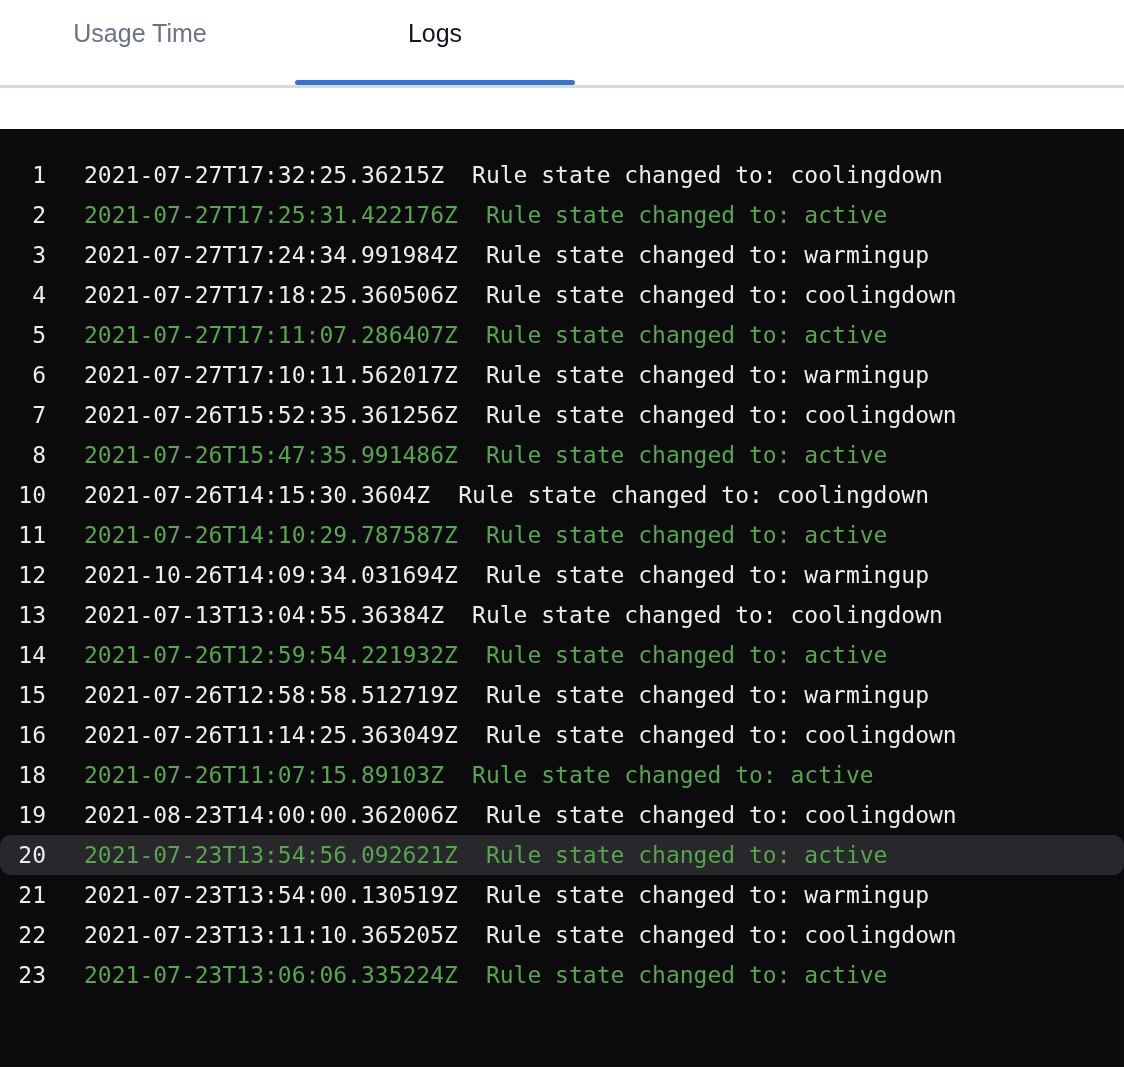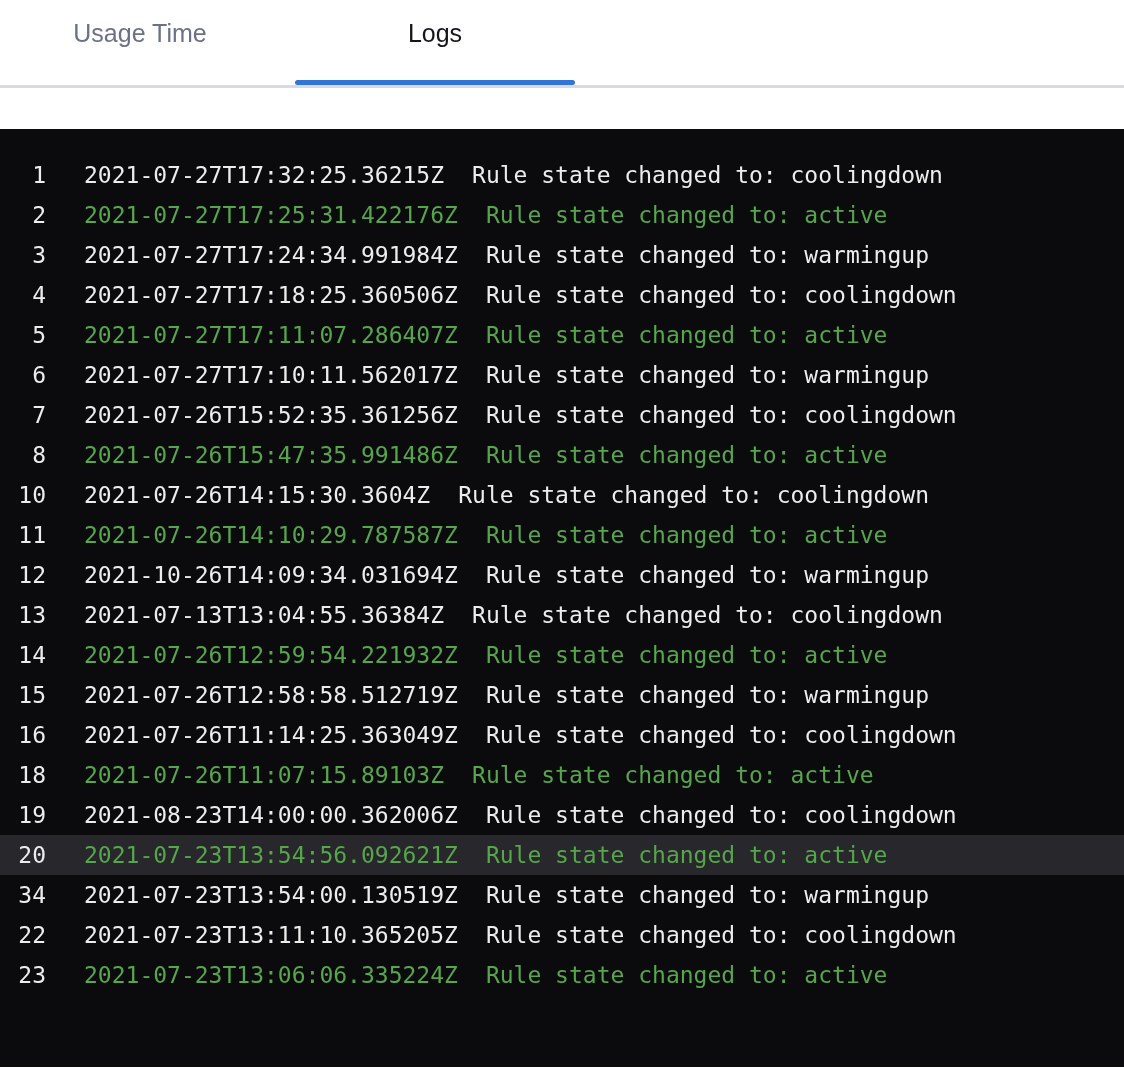--- a/index.html
+++ b/index.html
@@ -63,21 +63,21 @@
     font-size: 23px;
     color: var(--console-text);
     overflow: hidden;
   }
   .log-row {
     height: 40px;
     line-height: 40px;
     white-space: nowrap;
     overflow: hidden;
   }
-  .log-row.highlighted { background: var(--highlight-row-bg); }
+  .log-row.highlighted { background: var(--highlight-row-bg); border-radius: 11px; }
   .log-line-number {
     display: inline-block;
     width: 46px;
     text-align: right;
     margin-right: 38px;
     color: var(--console-text);
   }
   .log-row.active-state .log-timestamp,
   .log-row.active-state .log-message { color: var(--active-green); }
   .log-message { margin-left: 28px; }
@@ -109,16 +109,16 @@
     <div class="log-row"><span class="log-line-number">10</span><span class="log-timestamp">2021-07-26T14:15:30.3604Z</span><span class="log-message">Rule state changed to: coolingdown</span></div>
     <div class="log-row active-state"><span class="log-line-number">11</span><span class="log-timestamp">2021-07-26T14:10:29.787587Z</span><span class="log-message">Rule state changed to: active</span></div>
     <div class="log-row"><span class="log-line-number">12</span><span class="log-timestamp">2021-10-26T14:09:34.031694Z</span><span class="log-message">Rule state changed to: warmingup</span></div>
     <div class="log-row"><span class="log-line-number">13</span><span class="log-timestamp">2021-07-13T13:04:55.36384Z</span><span class="log-message">Rule state changed to: coolingdown</span></div>
     <div class="log-row active-state"><span class="log-line-number">14</span><span class="log-timestamp">2021-07-26T12:59:54.221932Z</span><span class="log-message">Rule state changed to: active</span></div>
     <div class="log-row"><span class="log-line-number">15</span><span class="log-timestamp">2021-07-26T12:58:58.512719Z</span><span class="log-message">Rule state changed to: warmingup</span></div>
     <div class="log-row"><span class="log-line-number">16</span><span class="log-timestamp">2021-07-26T11:14:25.363049Z</span><span class="log-message">Rule state changed to: coolingdown</span></div>
     <div class="log-row active-state"><span class="log-line-number">18</span><span class="log-timestamp">2021-07-26T11:07:15.89103Z</span><span class="log-message">Rule state changed to: active</span></div>
     <div class="log-row"><span class="log-line-number">19</span><span class="log-timestamp">2021-08-23T14:00:00.362006Z</span><span class="log-message">Rule state changed to: coolingdown</span></div>
     <div class="log-row active-state highlighted"><span class="log-line-number">20</span><span class="log-timestamp">2021-07-23T13:54:56.092621Z</span><span class="log-message">Rule state changed to: active</span></div>
-    <div class="log-row"><span class="log-line-number">34</span><span class="log-timestamp">2021-07-23T13:54:00.130519Z</span><span class="log-message">Rule state changed to: warmingup</span></div>
+    <div class="log-row"><span class="log-line-number">21</span><span class="log-timestamp">2021-07-23T13:54:00.130519Z</span><span class="log-message">Rule state changed to: warmingup</span></div>
     <div class="log-row"><span class="log-line-number">22</span><span class="log-timestamp">2021-07-23T13:11:10.365205Z</span><span class="log-message">Rule state changed to: coolingdown</span></div>
     <div class="log-row active-state"><span class="log-line-number">23</span><span class="log-timestamp">2021-07-23T13:06:06.335224Z</span><span class="log-message">Rule state changed to: active</span></div>
   </div>
 
 </body></html>

